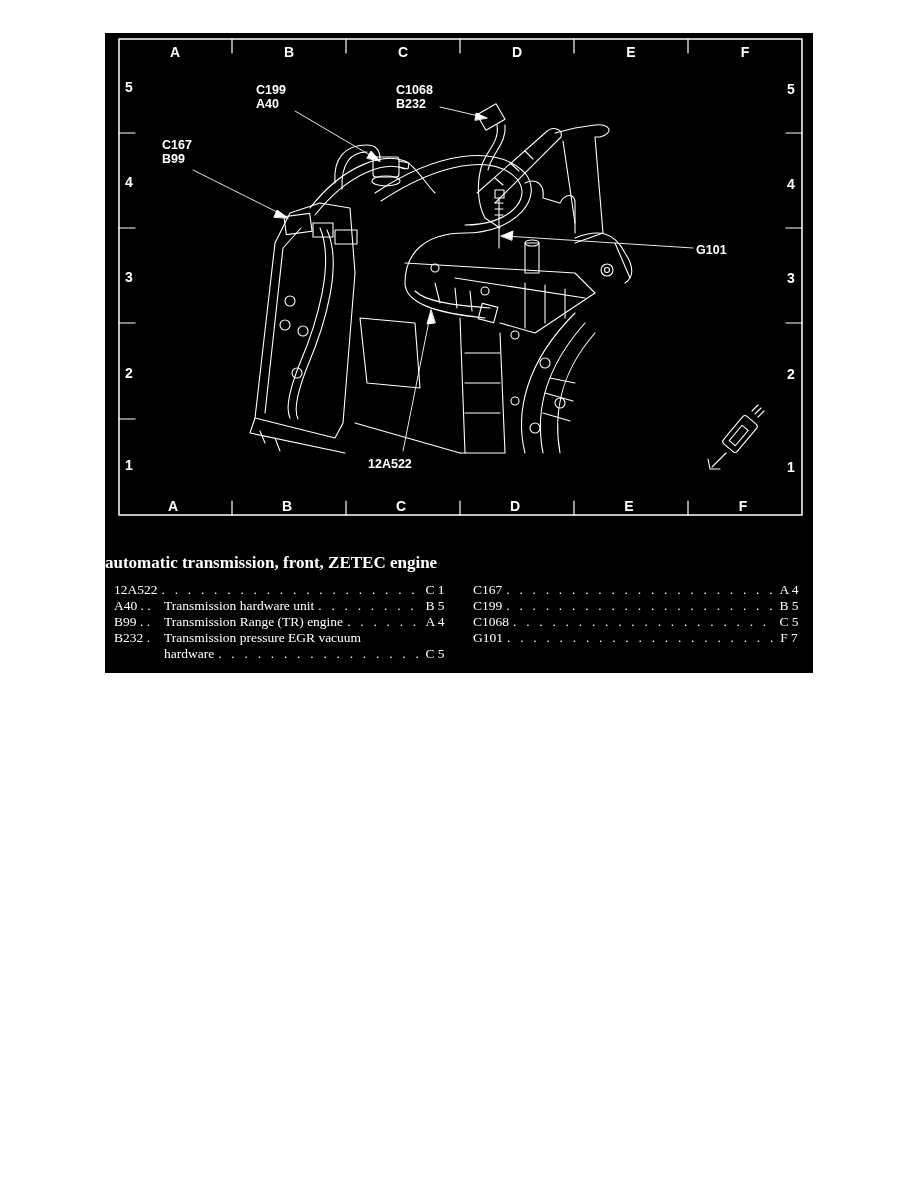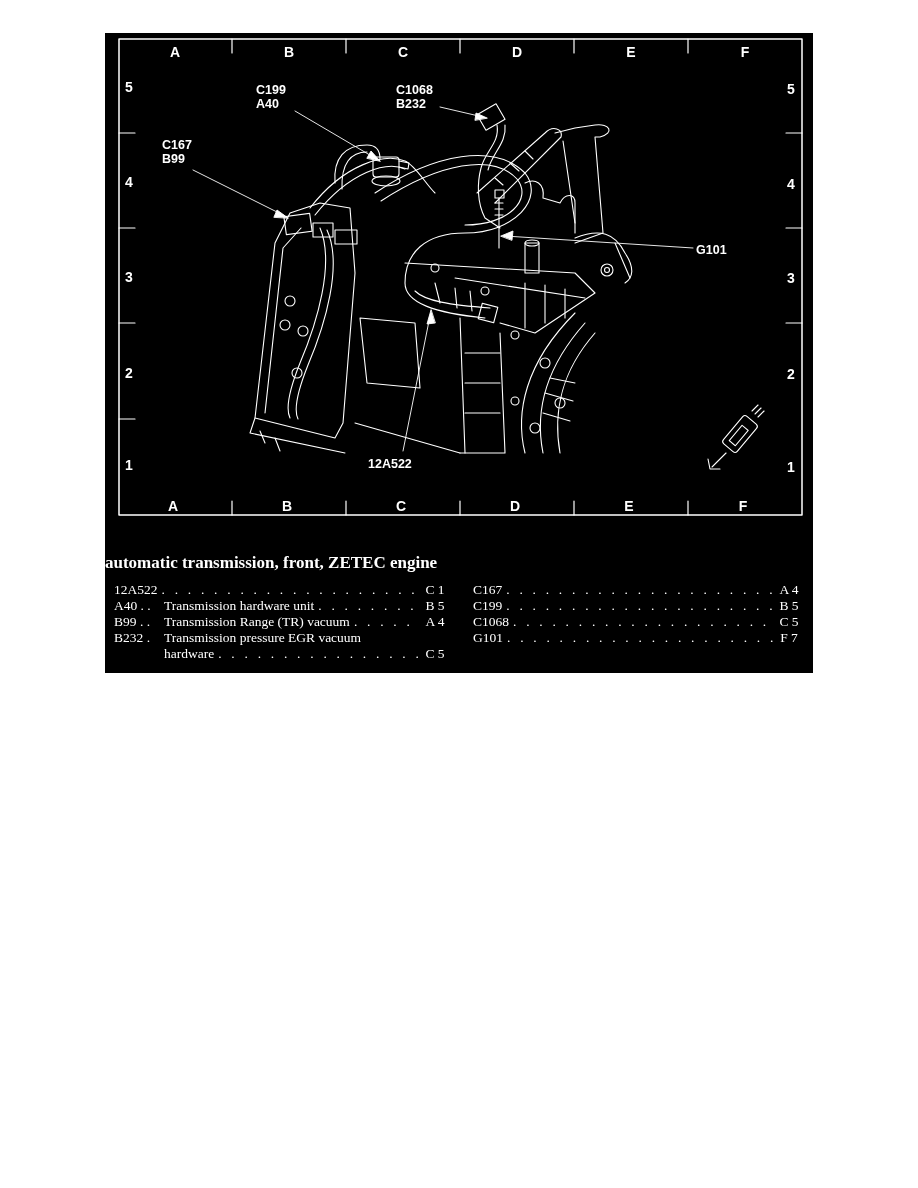--- a/index.html
+++ b/index.html
@@ -226,21 +226,21 @@
       <span class="lg-loc">C 1</span>
     </div>
     <div class="lg-row">
       <span class="lg-code" style="width:50px;">A40 . .</span>
       <span class="lg-desc">Transmission hardware unit</span>
       <span class="lg-dots">. . . . . . . . . . . . . . . . . . . . . . . . . . . . . . . . . . . . . . . . . . . . . . .</span>
       <span class="lg-loc">B 5</span>
     </div>
     <div class="lg-row">
       <span class="lg-code" style="width:50px;">B99 . .</span>
-      <span class="lg-desc">Transmission Range (TR) vacuum</span>
+      <span class="lg-desc">Transmission Range (TR) engine</span>
       <span class="lg-dots">. . . . . . . . . . . . . . . . . . . . . . . . . . . . . . . . . . . . . . . . . . . . . . .</span>
       <span class="lg-loc">A 4</span>
     </div>
     <div class="lg-row">
       <span class="lg-code" style="width:50px;font-family:Liberation Serif, serif;">B232 .</span>
       <span class="lg-desc">Transmission pressure EGR vacuum</span>
     </div>
     <div class="lg-row">
       <span class="lg-code" style="width:50px;"></span>
       <span class="lg-desc">hardware</span>

